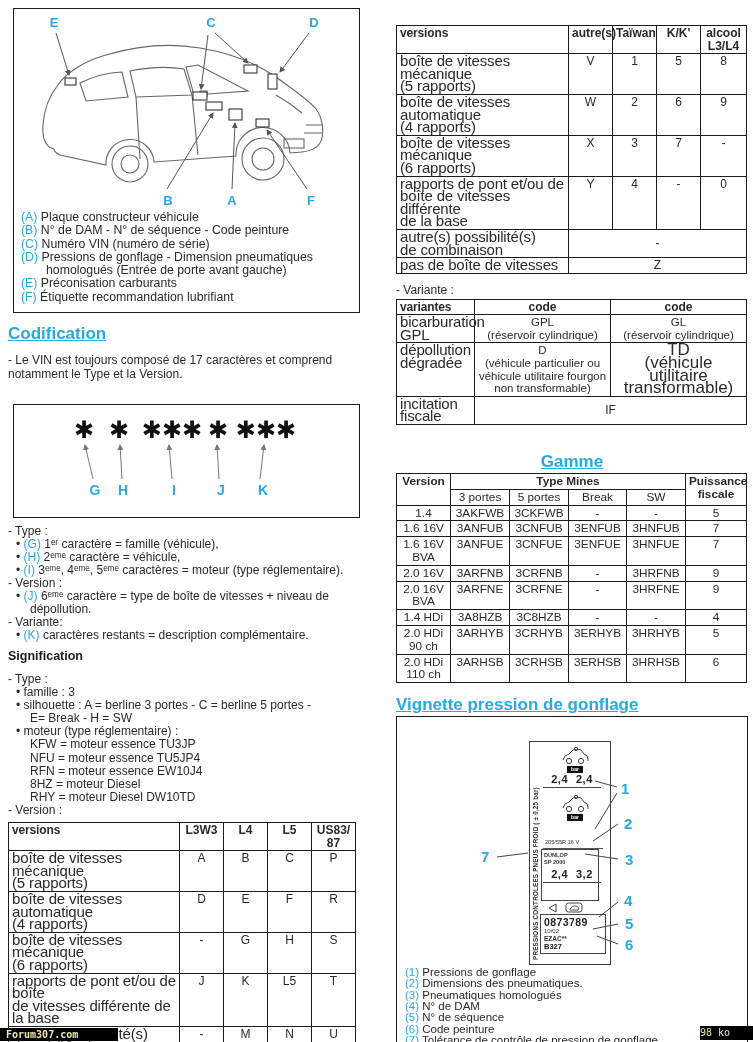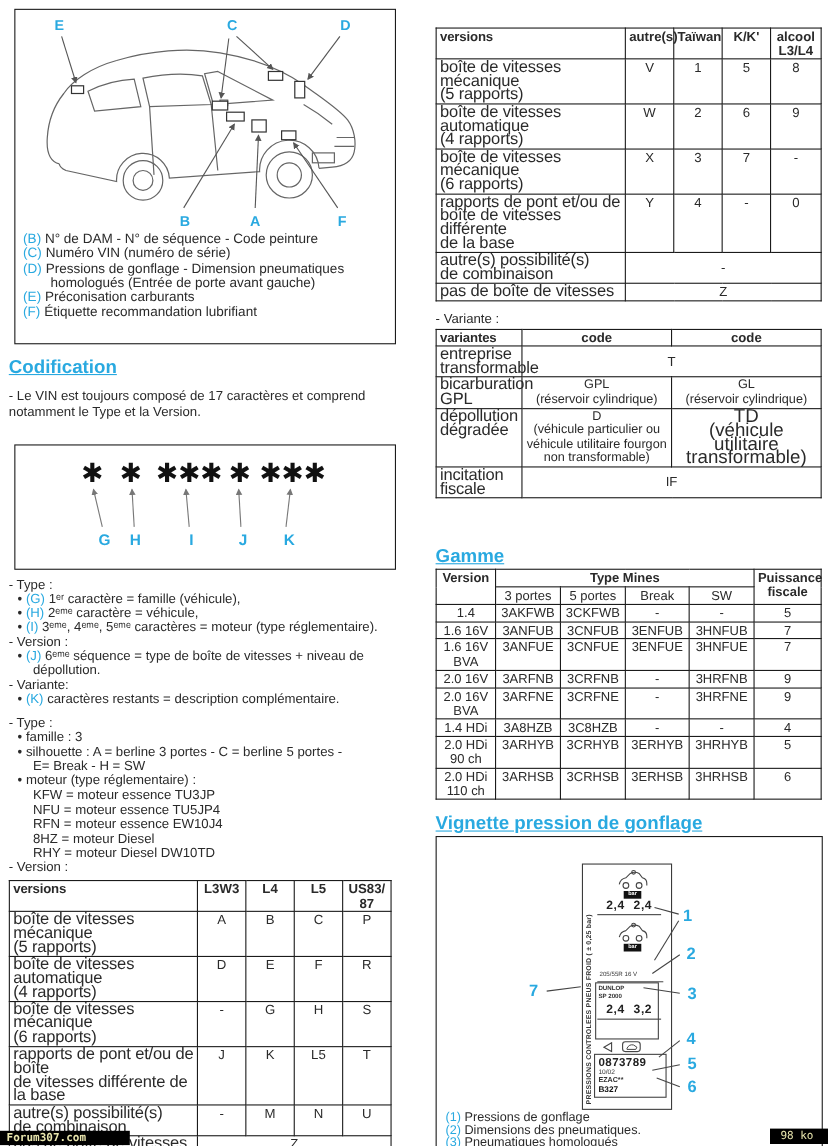--- a/index.html
+++ b/index.html
@@ -47,21 +47,21 @@
   th{font-weight:bold;}
   .lab{text-align:left;font-size:15px;letter-spacing:-0.15px;white-space:pre-line;line-height:12.6px;}
   .ctr{text-align:center;font-size:12px;line-height:12.6px;}
   .tbl-left{margin-top:5px;width:347px;}
   .tbl-right{margin-top:5px;width:350px;}
   .tbl-var{margin-top:2px;width:350px;}
   .tbl-gamme{margin-top:2px;width:350px;}
   .tbl-gamme td,.tbl-gamme th{font-size:11.8px;line-height:12.8px;}
 
   .var-intro{margin-top:9px;line-height:14px;}
-  .gamme-h{margin-top:44px;}
+  .gamme-h{margin-top:28px;text-align:center;}
   .vig-h{margin-top:13px;}
 
   .vig-frame{margin-top:2px;width:350px;height:330px;position:relative;}
   .vig-lines{position:absolute;left:0;top:0;pointer-events:none;}
   .sticker{position:absolute;left:132px;top:24px;width:80px;height:222px;border:1px solid #3c3c3c;background:#fff;}
   .v-text{position:absolute;left:2px;top:218px;transform:rotate(-90deg);transform-origin:0 0;width:216px;
     font-size:6.3px;font-weight:bold;letter-spacing:.2px;white-space:nowrap;color:#333;line-height:8px;}
   .car-ico{position:absolute;left:30px;}
   .chip{position:absolute;left:37px;width:16px;height:7px;background:#111;color:#fff;
     font-size:5px;line-height:7px;text-align:center;font-weight:bold;}
@@ -80,21 +80,21 @@
   .paint{font-size:7.5px;line-height:8.5px;font-weight:bold;color:#111;}
   .callout{position:absolute;font-size:15px;line-height:15px;font-weight:bold;color:var(--accent);}
   .vig-legend{position:absolute;left:8px;top:250px;right:4px;}
   .vig-legend .leg-item{font-size:11.5px;line-height:11.3px;padding-left:19px;text-indent:-19px;}
 
   .watermark{position:absolute;left:0;top:1028px;width:118px;height:13px;background:var(--footer-bg);
     color:var(--footer-text);font-family:"DejaVu Sans Mono",monospace;font-size:10px;line-height:13px;
     font-weight:bold;padding-left:6px;box-sizing:border-box;}
   .filesize{position:absolute;right:0;top:1026px;width:53px;height:14px;background:var(--footer-bg);
     color:var(--footer-text);font-family:"DejaVu Sans Mono",monospace;font-size:10px;line-height:14px;
-    text-align:center;padding-right:4px;box-sizing:border-box;}
+    text-align:left;padding-right:4px;box-sizing:border-box;}
 
   .star-glyph{font-family:"DejaVu Sans",sans-serif;font-weight:bold;}
 </style>
 </head>
 <body>
 
 <div class="page">
 
   <div class="col-left">
 
@@ -147,20 +147,21 @@
         <g class="cy-fill" font-size="13" font-weight="bold" text-anchor="middle">
           <text x="40" y="18">E</text>
           <text x="197" y="18">C</text>
           <text x="300" y="18">D</text>
           <text x="154" y="196">B</text>
           <text x="218" y="196">A</text>
           <text x="297" y="196">F</text>
         </g>
       </svg>
       <div class="car-legend">
+        <div class="leg-item"><span class="cy">(A)</span><span> Plaque constructeur véhicule</span></div>
         <div class="leg-item"><span class="cy">(B)</span><span> N° de DAM - N° de séquence - Code peinture</span></div>
         <div class="leg-item"><span class="cy">(C)</span><span> Numéro VIN (numéro de série)</span></div>
         <div class="leg-item"><span class="cy">(D)</span><span> Pressions de gonflage - Dimension pneumatiques
 homologués (Entrée de porte avant gauche)</span></div>
         <div class="leg-item"><span class="cy">(E)</span><span> Préconisation carburants</span></div>
         <div class="leg-item"><span class="cy">(F)</span><span> Étiquette recommandation lubrifiant</span></div>
       </div>
     </div>
 
     <h2 class="h-cyan" style="margin-top:12px;">Codification</h2>
@@ -198,26 +199,27 @@
         </g>
       </svg>
     </div>
 
     <div class="list">
       <div class="row">- Type :</div>
       <div class="item"><span>• </span><span class="cy">(G)</span><span> 1ᵉʳ caractère = famille (véhicule),</span></div>
       <div class="item"><span>• </span><span class="cy">(H)</span><span> 2ᵉᵐᵉ caractère = véhicule,</span></div>
       <div class="item"><span>• </span><span class="cy">(I)</span><span> 3ᵉᵐᵉ, 4ᵉᵐᵉ, 5ᵉᵐᵉ caractères = moteur (type réglementaire).</span></div>
       <div class="row">- Version :</div>
-      <div class="item"><span>• </span><span class="cy">(J)</span><span> 6ᵉᵐᵉ séquence = type de boîte de vitesses + niveau de
+      <div class="item"><span>• </span><span class="cy">(J)</span><span> 6ᵉᵐᵉ caractère = type de boîte de vitesses + niveau de
 dépollution.</span></div>
       <div class="row">- Variante:</div>
       <div class="item"><span>• </span><span class="cy">(K)</span><span> caractères restants = description complémentaire.</span></div>
     </div>
 
+    <h3 class="h-black" style="margin-top:6px;">Signification</h3>
 
     <div class="list sig-list" style="margin-top:9px;">
       <div class="row">- Type :</div>
       <div class="item">• famille : 3</div>
       <div class="item">• silhouette : A = berline 3 portes - C = berline 5 portes -
 E= Break - H = SW</div>
       <div class="item">• moteur (type réglementaire) :</div>
       <div class="moteur-line">KFW = moteur essence TU3JP</div>
       <div class="moteur-line">NFU = moteur essence TU5JP4</div>
       <div class="moteur-line">RFN = moteur essence EW10J4</div>
@@ -361,25 +363,20 @@
       <colgroup>
           <col style="width:78px">
           <col style="width:136px">
           <col style="width:136px">
         </colgroup>
       <tbody>
           <tr>
         <th class="lab" style="font-size:12px;">variantes</th>
         <th class="ctr">code</th>
         <th class="ctr">code</th>
-      </tr>
-      <tr>
-        <td class="lab">entreprise
-transformable</td>
-        <td class="ctr pl" colspan="2" style="vertical-align:middle;">T</td>
       </tr>
       <tr>
         <td class="lab">bicarburation
 GPL</td>
         <td class="ctr pl" style="font-size:11.5px;">GPL
 (réservoir cylindrique)</td>
         <td class="ctr pl" style="font-size:11.5px;">GL
 (réservoir cylindrique)</td>
       </tr>
       <tr>

